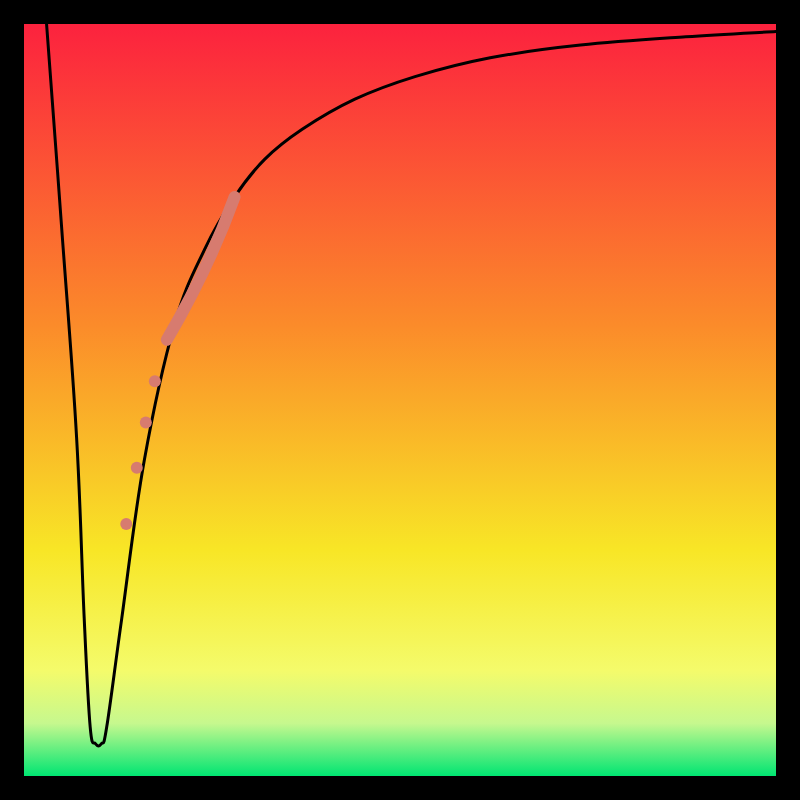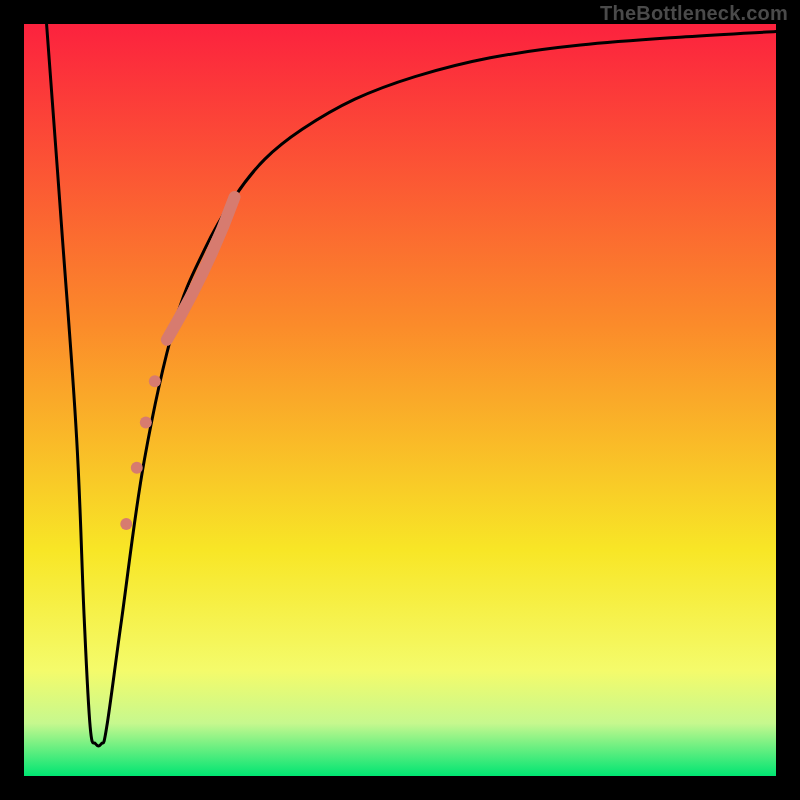--- a/index.html
+++ b/index.html
@@ -33,21 +33,20 @@
     font-weight: 600;
     letter-spacing: 0.2px;
     user-select: none;
   }
   svg { display: block; }
 </style>
 </head>
 <body>
 
 <div class="frame">
-  <div class="watermark">TheBottleneck.com</div>
 
   <div class="plot-area">
     <svg id="chart-svg" width="752" height="752" viewBox="0 0 752 752">
         <defs>
           <linearGradient id="bg-grad" x1="0" y1="0" x2="0" y2="1">
             <stop offset="0%" stop-color="#fc223e"></stop>
             <stop offset="40%" stop-color="#fb8b2a"></stop>
             <stop offset="70%" stop-color="#f8e626"></stop>
             <stop offset="86%" stop-color="#f4fb6b"></stop>
             <stop offset="93%" stop-color="#c6f88e"></stop>

